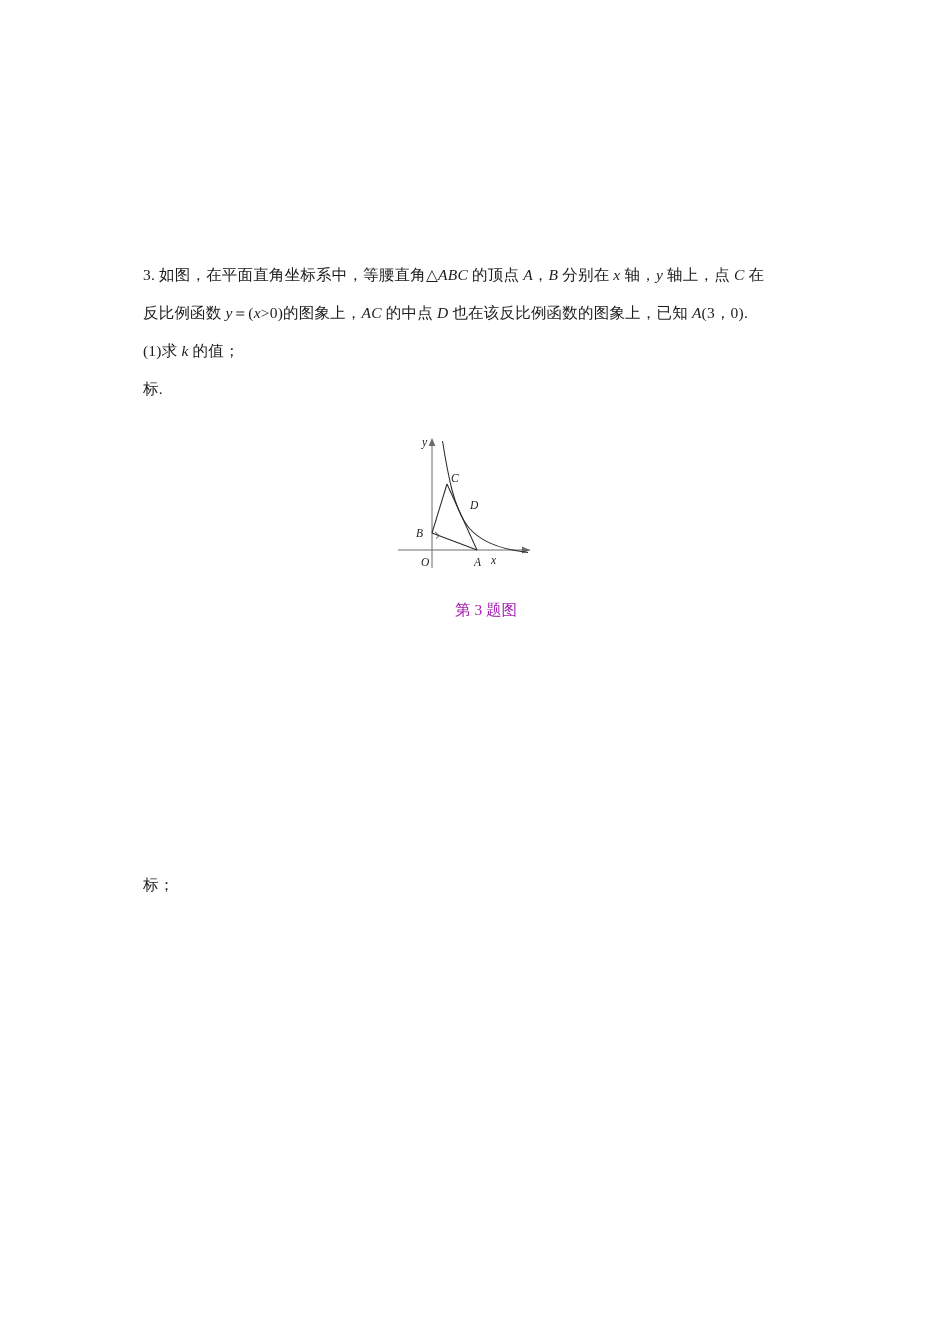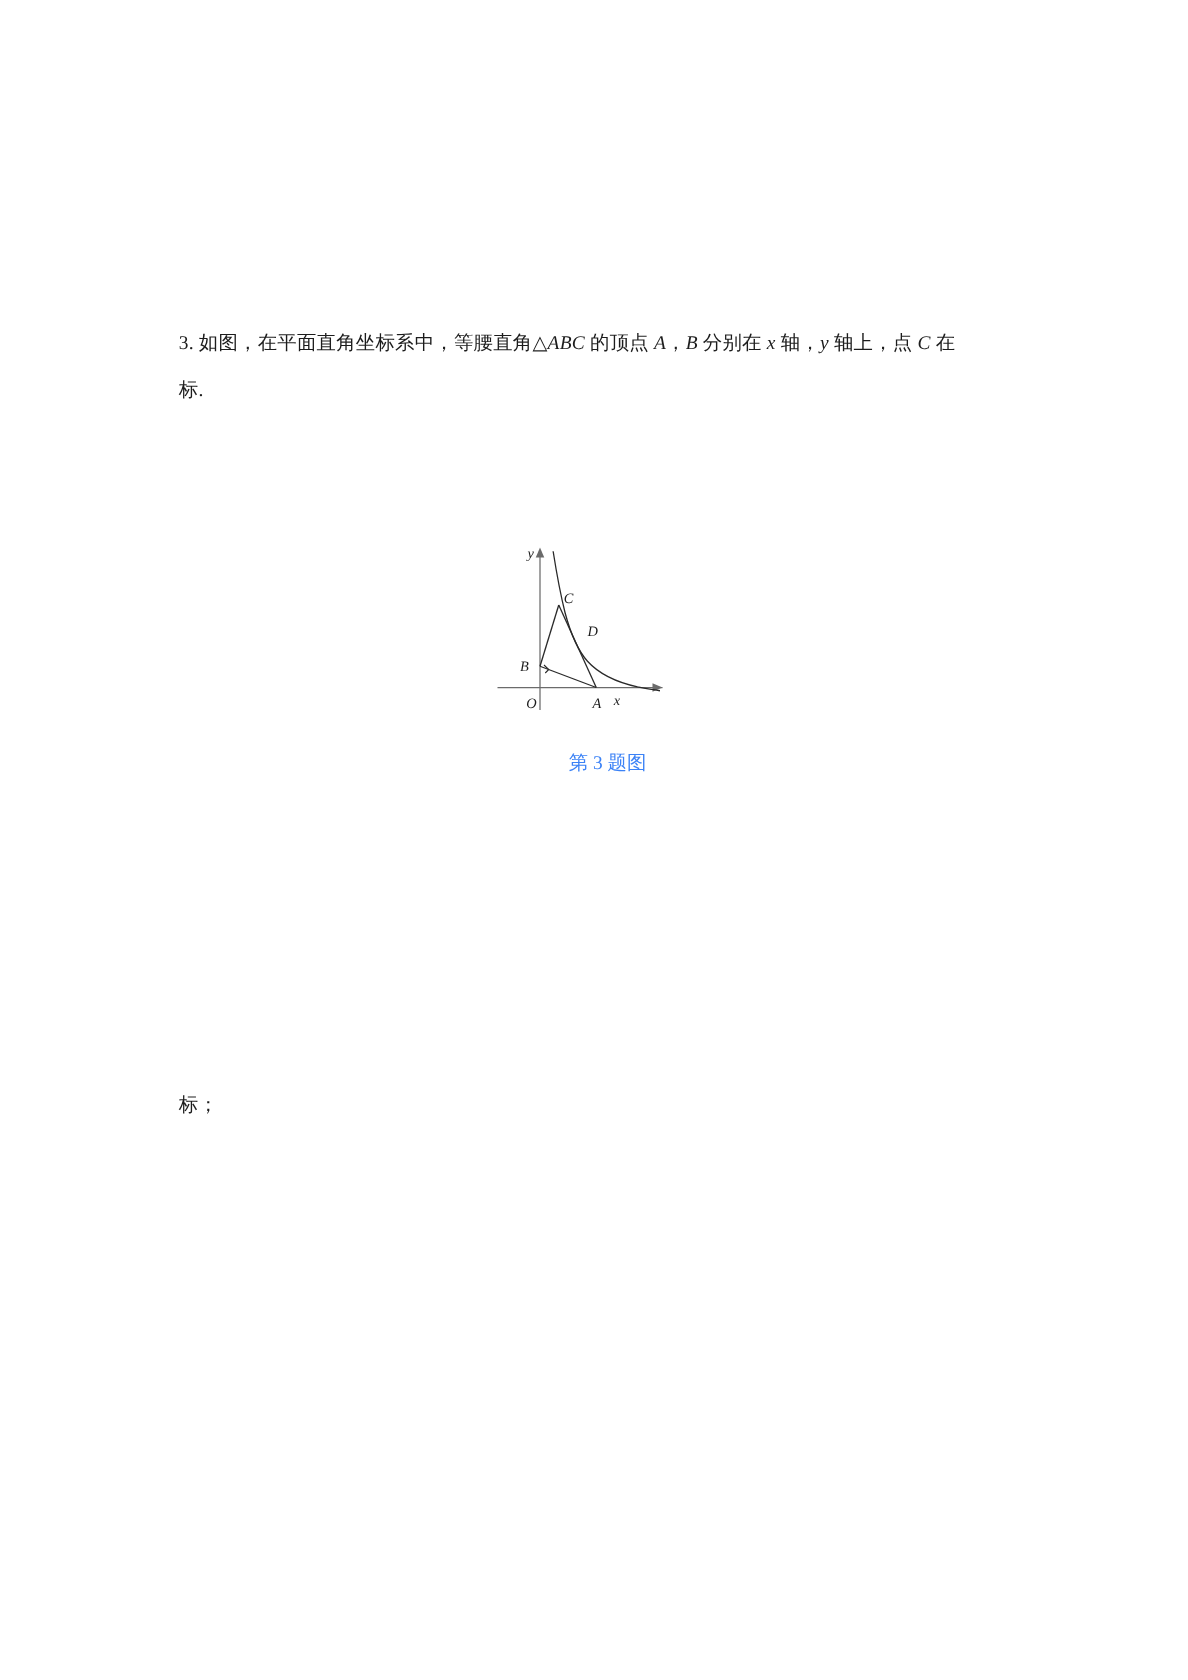--- a/index.html
+++ b/index.html
@@ -52,41 +52,48 @@
   }
   .figure svg { display: block; }
 
   .caption {
     position: absolute;
     left: 0;
     top: 600px;
     width: 950px;
     text-align: center;
     font-size: 15.5px;
-    color: #3b82f6;
+    color: #a21caf;
   }
   .caption .inner {
     display: inline-block;
     margin-left: 22px;
   }
 </style>
 </head>
 <body>
 
 <div class="page">
 
   <div class="block" style="top:256px;">
 
     <div class="qline">
       <span class="mn">3.</span><span class="sp"></span>如图，在平面直角坐标系中，等腰直角△<span class="mi">ABC</span>
       的顶点<span class="sp"></span><span class="mi">A</span>，<span class="mi">B</span>
       分别在<span class="sp"></span><span class="mi">x</span> 轴，<span class="mi">y</span> 轴上，点<span class="sp"></span><span class="mi">C</span> 在
     </div>
 
+    <div class="qline">
+      反比例函数<span class="sp"></span><span class="mi">y</span>＝(<span class="mi">x</span>&gt;0)的图象上，<span class="mi">AC</span>
+      的中点<span class="sp"></span><span class="mi">D</span> 也在该反比例函数的图象上，已知<span class="sp"></span><span class="mi">A</span>(3，0).
+    </div>
 
+    <div class="qline">
+      (1)求<span class="sp"></span><span class="mi">k</span> 的值；
+    </div>
 
 
     <div class="qline">
       标.
     </div>
   </div>
 
   <div class="figure">
     <svg width="200" height="160" viewBox="0 0 200 160" xmlns="http://www.w3.org/2000/svg">
 

